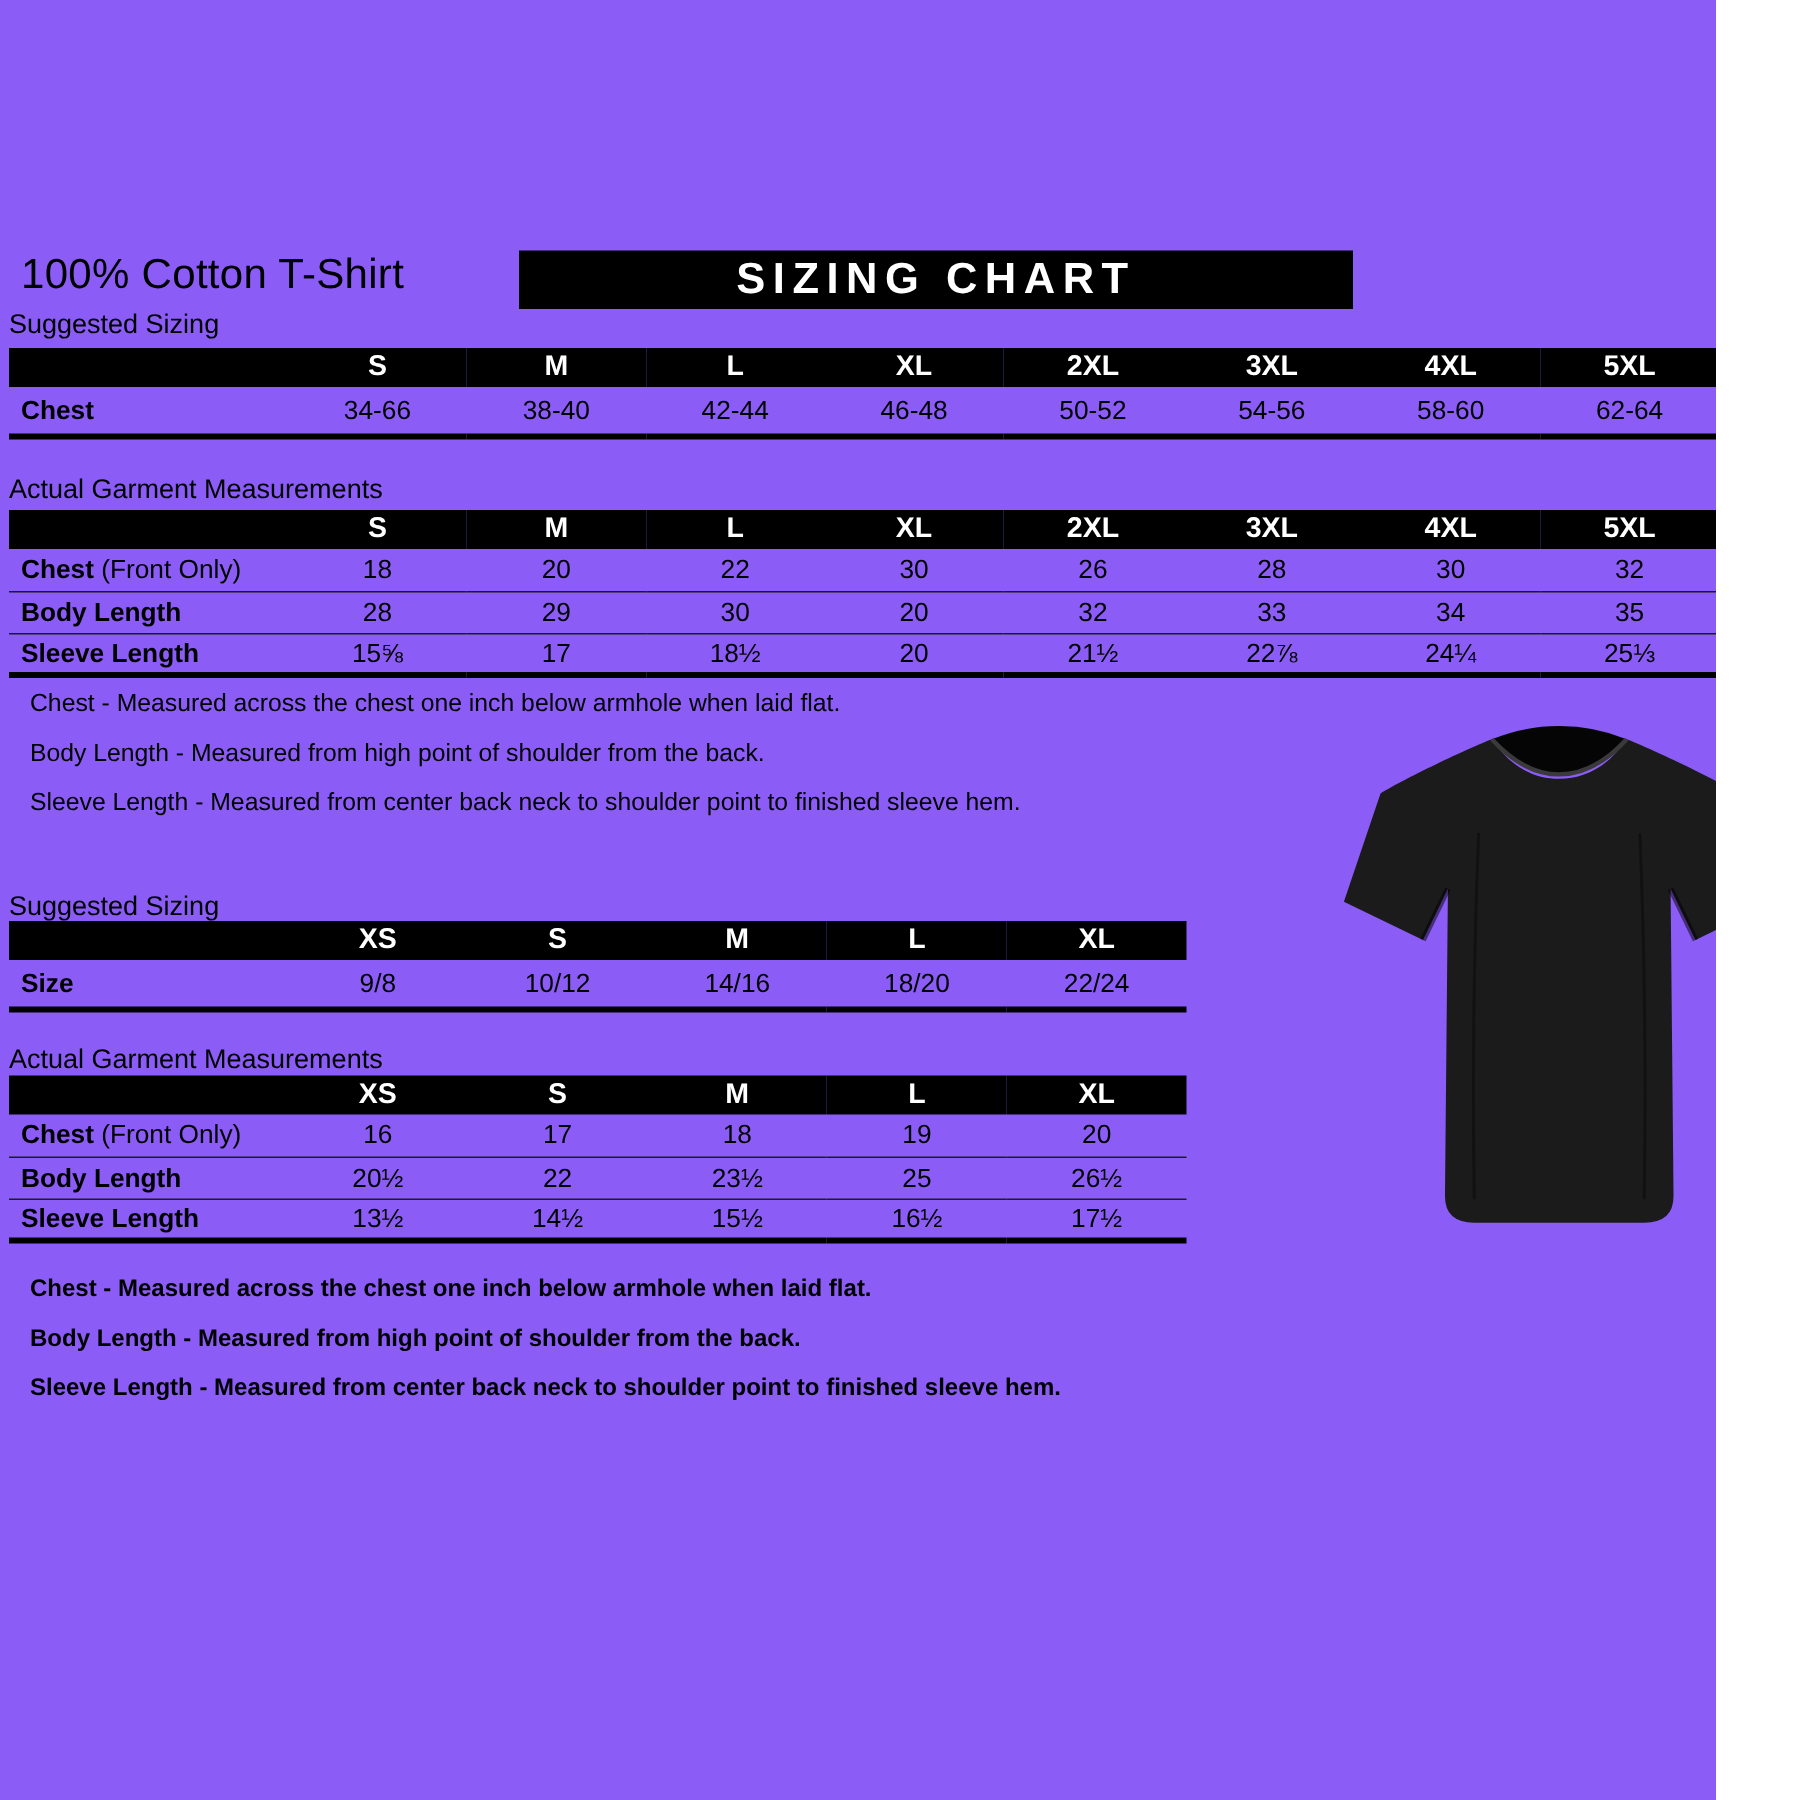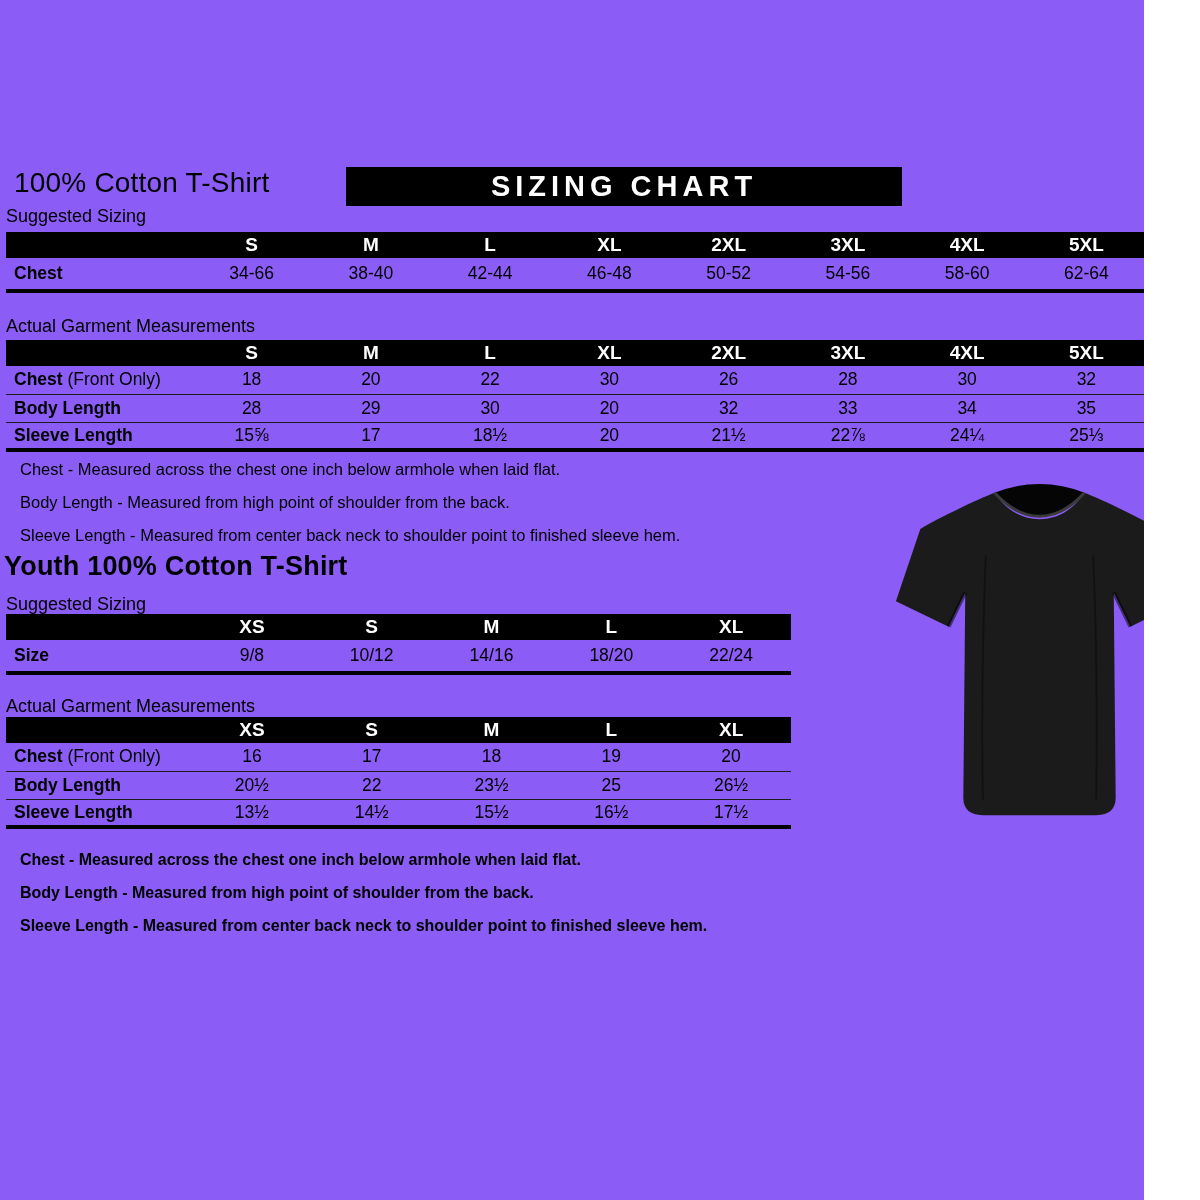--- a/index.html
+++ b/index.html
@@ -179,21 +179,20 @@
       </tr>
     </tbody>
   </table>
 
   <div class="notes notes-adult">
     <p>Chest - Measured across the chest one inch below armhole when laid flat.</p>
     <p>Body Length - Measured from high point of shoulder from the back.</p>
     <p>Sleeve Length - Measured from center back neck to shoulder point to finished sleeve hem.</p>
   </div>
 
-  <h2 class="youth-title">Youth 100% Cotton T-Shirt</h2>
 
   <div class="section-label lbl-youth-suggested">Suggested Sizing</div>
 
   <table class="size-table suggested t-youth-suggested">
     <colgroup>
         <col class="c-label">
         <col span="5">
       </colgroup>
     <thead>
       <tr>

